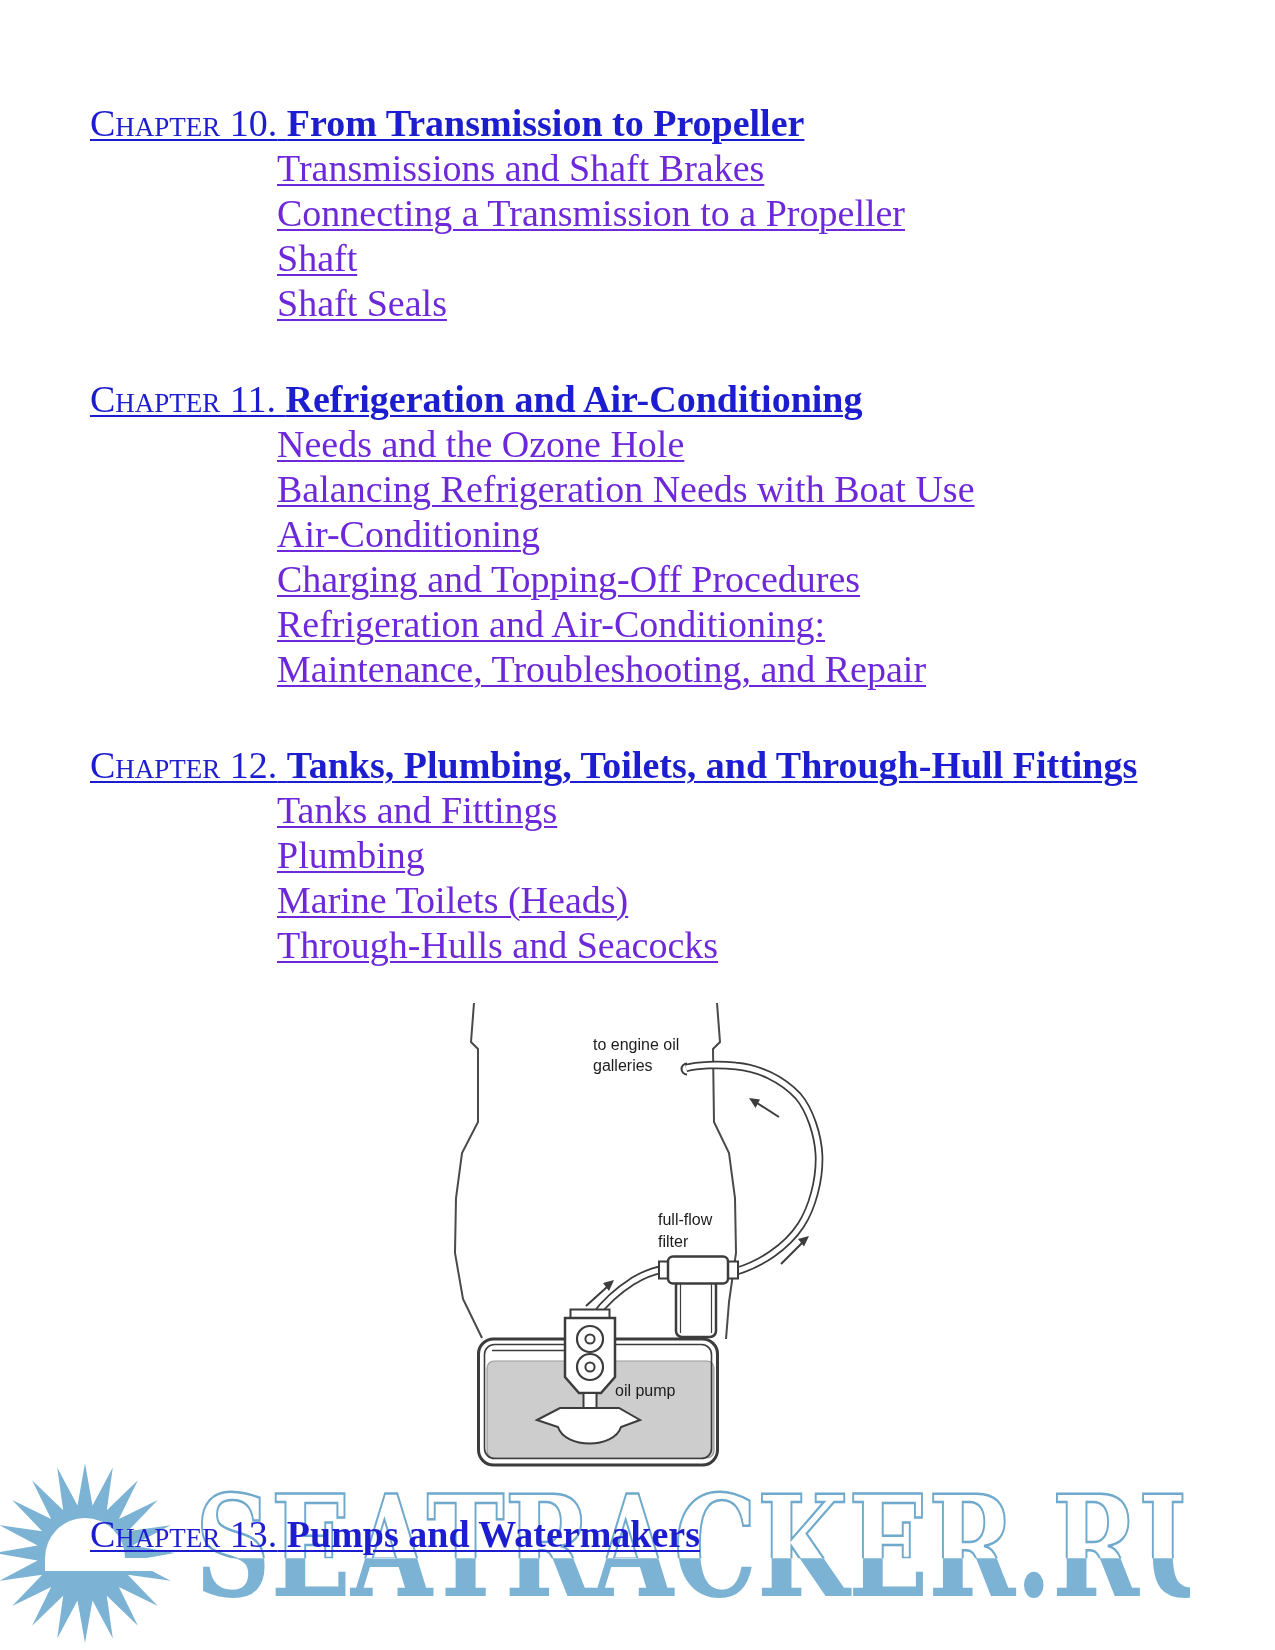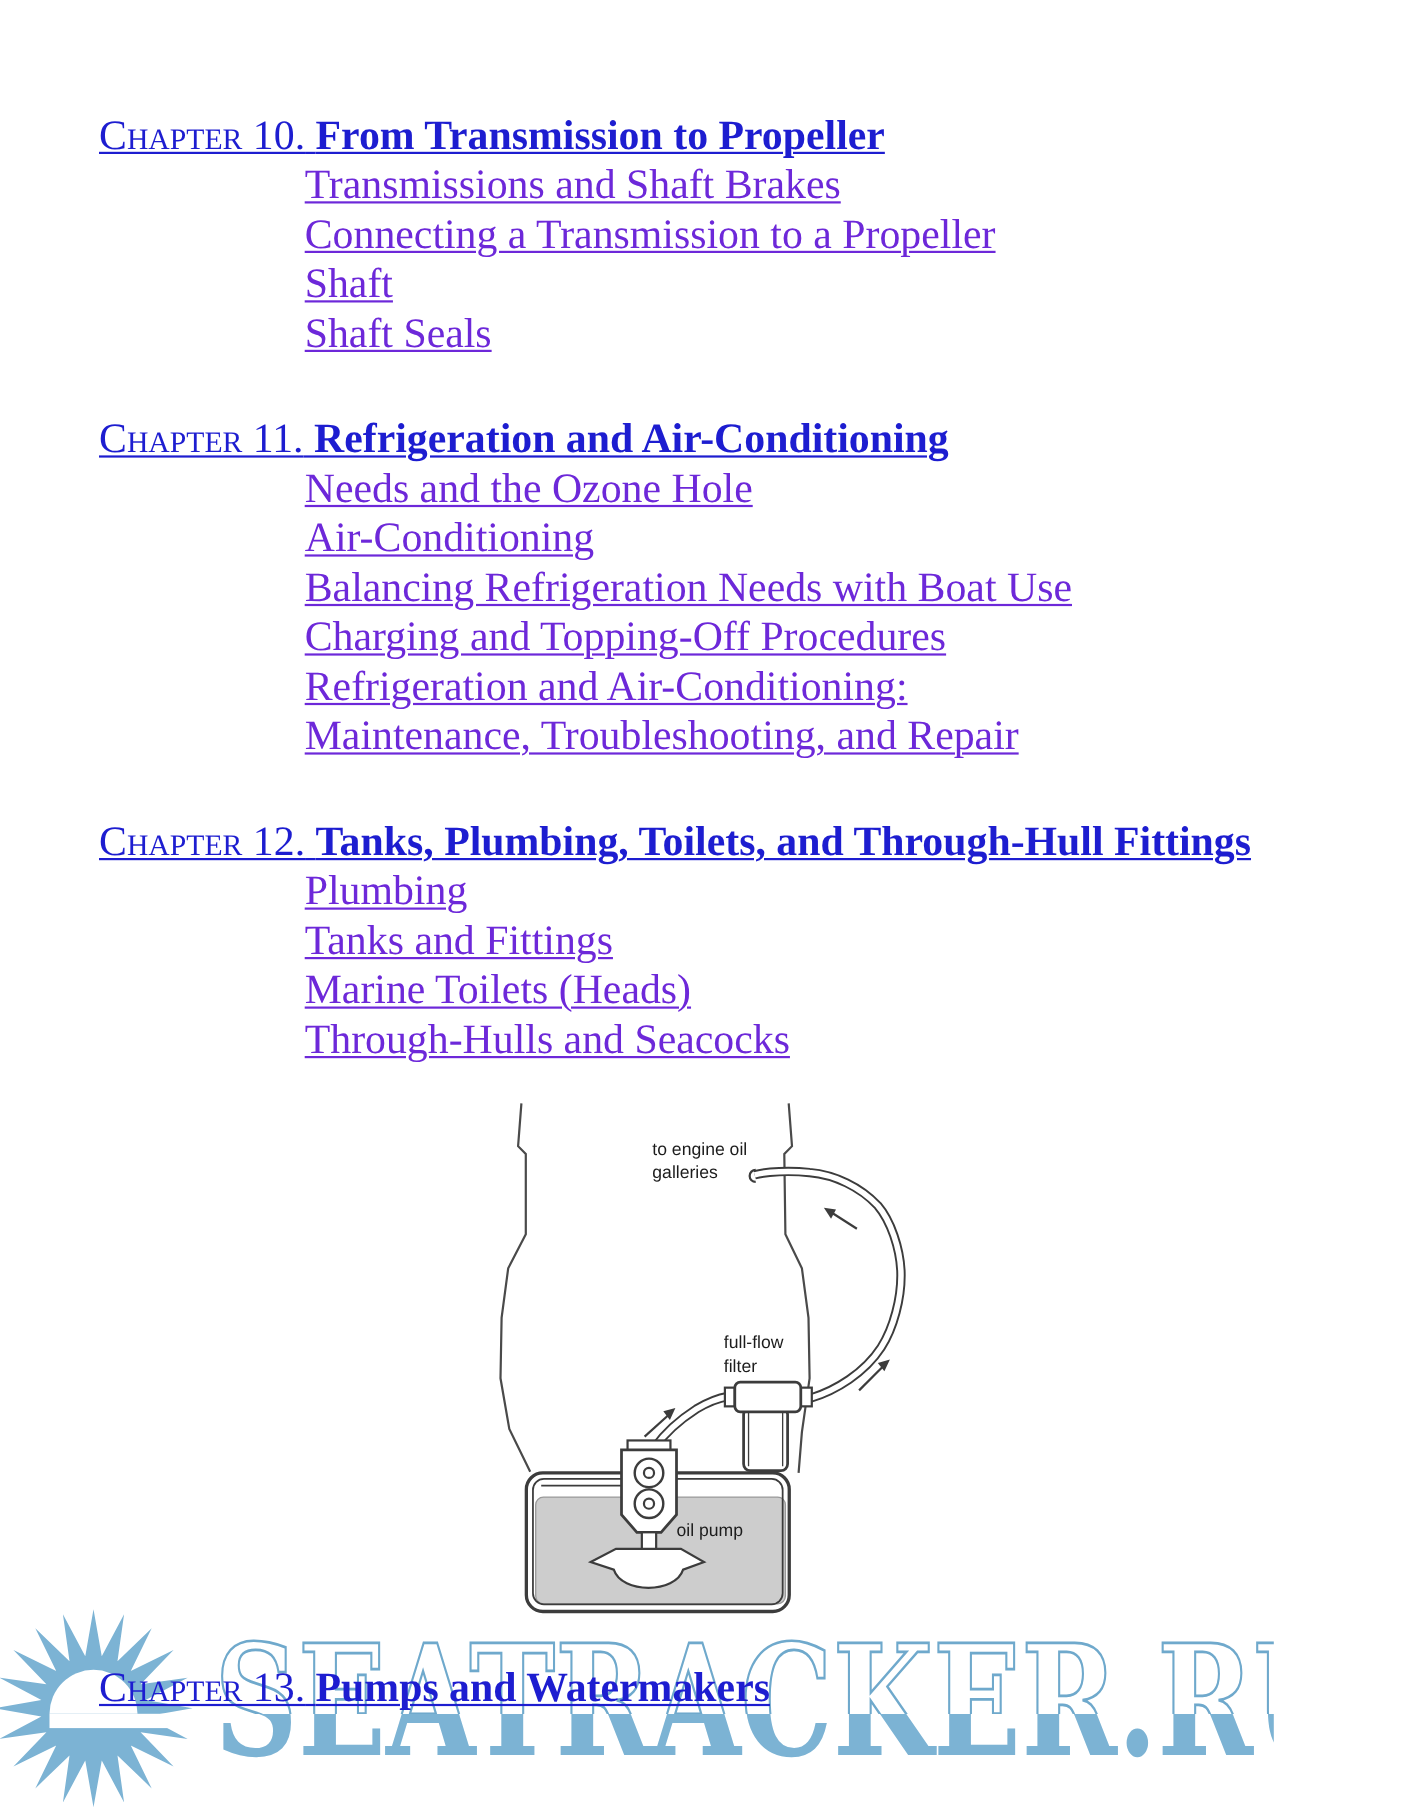--- a/index.html
+++ b/index.html
@@ -1,17 +1,17 @@
 <!DOCTYPE html>
 <html><head>
 <meta charset="utf-8">
 <style>
   html,body{margin:0;padding:0;background:#fff;}
   .page{position:relative;width:1158px;height:1650px;background:#fff;overflow:hidden;
-        font-family:"Liberation Serif",serif;}
+        font-family:"Liberation Serif",serif;padding-left:32px;}
   
   .toc{position:absolute;left:90px;top:101px;width:1120px;}
   .chapter{margin:0 0 51px 0;}
   .chap-head{white-space:nowrap;font-size:38px;line-height:45px;}
   .chap-link{color:#1d1dd0;text-decoration:underline;text-decoration-thickness:2px;
              text-underline-offset:3px;cursor:pointer;}
   .cnum{font-variant:small-caps;font-weight:normal;}
   .ctitle{font-weight:bold;}
   .sections{margin-left:187px;width:715px;}
   .sec{display:block;font-size:38px;line-height:45px;color:#6d28d9;
@@ -48,34 +48,34 @@
         <a class="sec">Shaft Seals</a>
       </div>
     </div>
 
     <div class="chapter">
       <div class="chap-head">
         <a class="chap-link"><span class="cnum">Chapter 11.</span> <span class="ctitle">Refrigeration and Air-Conditioning</span></a>
       </div>
       <div class="sections">
         <a class="sec">Needs and the Ozone Hole</a>
+        <a class="sec">Balancing Refrigeration Needs with Boat Use</a>
         <a class="sec">Air-Conditioning</a>
-        <a class="sec">Balancing Refrigeration Needs with Boat Use</a>
         <a class="sec">Charging and Topping-Off Procedures</a>
         <a class="sec">Refrigeration and Air-Conditioning: Maintenance, Troubleshooting, and Repair</a>
       </div>
     </div>
 
     <div class="chapter">
       <div class="chap-head">
         <a class="chap-link"><span class="cnum">Chapter 12.</span> <span class="ctitle">Tanks, Plumbing, Toilets, and Through-Hull Fittings</span></a>
       </div>
       <div class="sections">
+        <a class="sec">Tanks and Fittings</a>
         <a class="sec">Plumbing</a>
-        <a class="sec">Tanks and Fittings</a>
         <a class="sec">Marine Toilets (Heads)</a>
         <a class="sec">Through-Hulls and Seacocks</a>
       </div>
     </div>
   </div>
 
   <svg class="diagram" width="430" height="520" viewBox="0 0 430 520">
 
     <rect x="57" y="411" width="227" height="97" rx="7" fill="#cdcdcd" stroke="#999" stroke-width="1.2"></rect>
 

